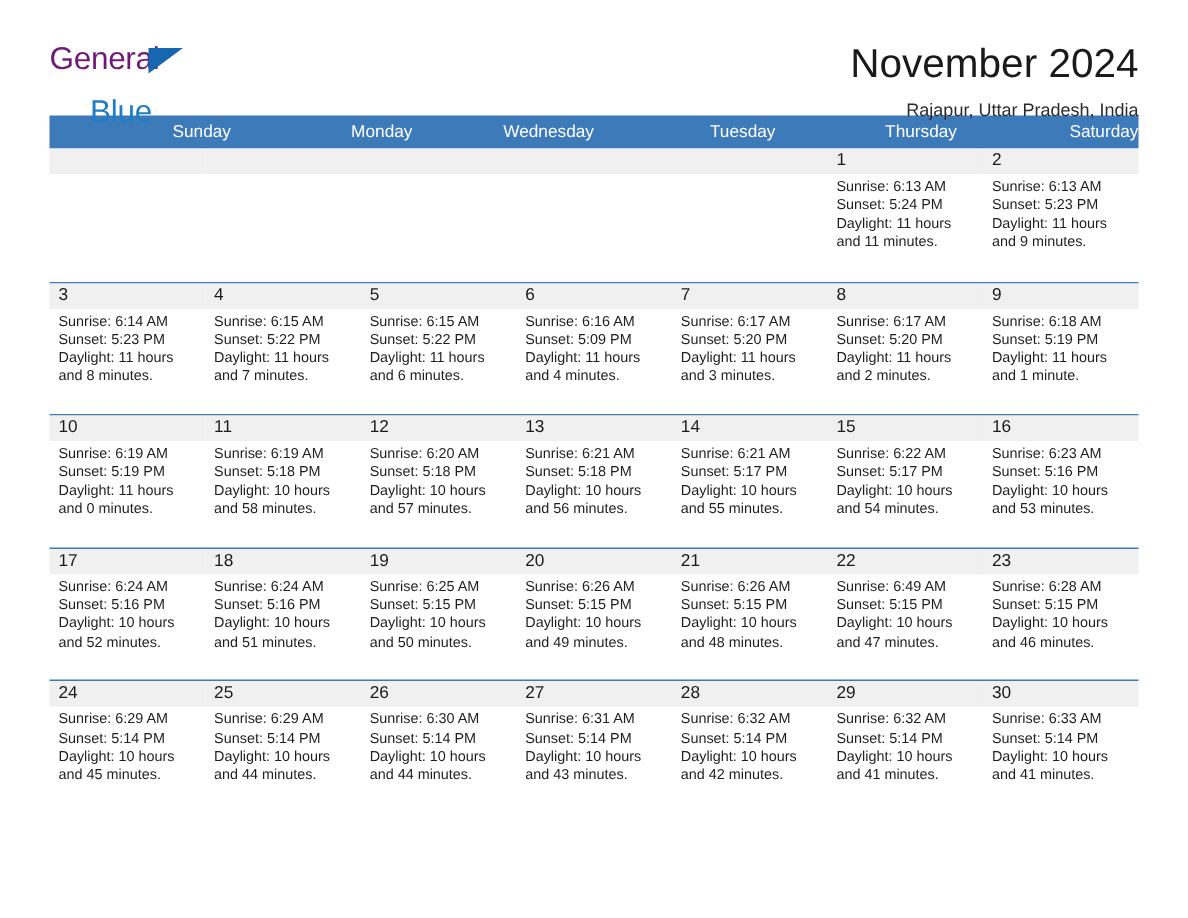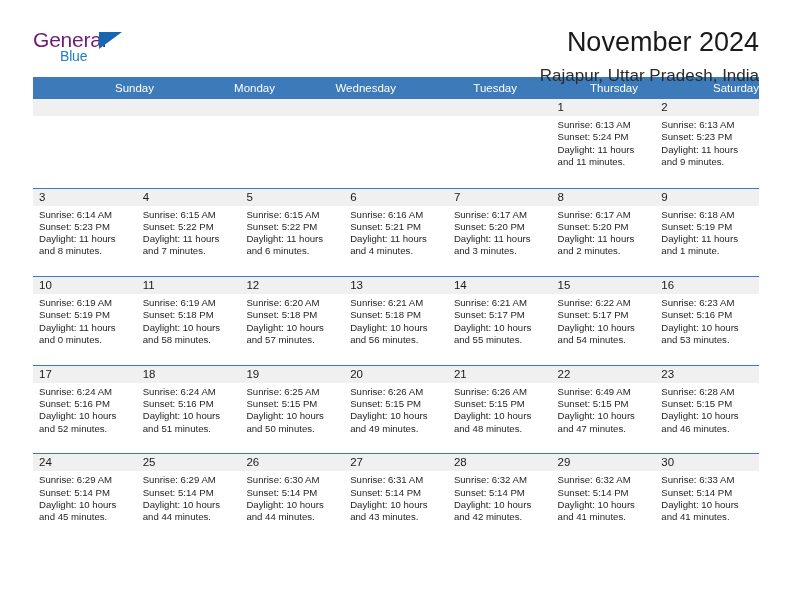--- a/index.html
+++ b/index.html
@@ -44,22 +44,22 @@
     left: 0;
     top: 0;
     font-size: 21px;
     letter-spacing: -0.2px;
     color: #701a75;
     font-family: "Liberation Sans", sans-serif;
   }
   .logo-blue {
     position: absolute;
     left: 27px;
-    top: 20px;
-    font-size: 14px;
+    top: 35px;
+    font-size: 21px;
     letter-spacing: -0.2px;
     color: #1f7ec4;
     font-family: "Liberation Sans", sans-serif;
   }
   .logo-flag {
     position: absolute;
     left: 66px;
     top: 4px;
     width: 0;
     height: 0;
@@ -73,21 +73,21 @@
     padding-top: 0px;
   }
   .cal-title {
     font-size: 27px;
     font-weight: normal;
     color: #1a1a1a;
     line-height: 1.05;
     white-space: nowrap;
   }
   .cal-subtitle {
-    font-size: 17px;
+    font-size: 12px;
     color: #2b2b2b;
     margin-top: 10px;
     white-space: nowrap;
   }
 
   
   .calendar {
     width: 726px;
     margin-top: 5px;
   }
@@ -236,21 +236,21 @@
               <div>Sunrise: 6:15 AM</div>
               <div>Sunset: 5:22 PM</div>
               <div>Daylight: 11 hours</div>
               <div>and 6 minutes.</div>
             </div>
           </div>
           <div class="day">
             <div class="day-num">6</div>
             <div class="day-info">
               <div>Sunrise: 6:16 AM</div>
-              <div>Sunset: 5:21 PM</div>
+              <div>Sunset: 5:09 PM</div>
               <div>Daylight: 11 hours</div>
               <div>and 4 minutes.</div>
             </div>
           </div>
           <div class="day">
             <div class="day-num">7</div>
             <div class="day-info">
               <div>Sunrise: 6:17 AM</div>
               <div>Sunset: 5:20 PM</div>
               <div>Daylight: 11 hours</div>

